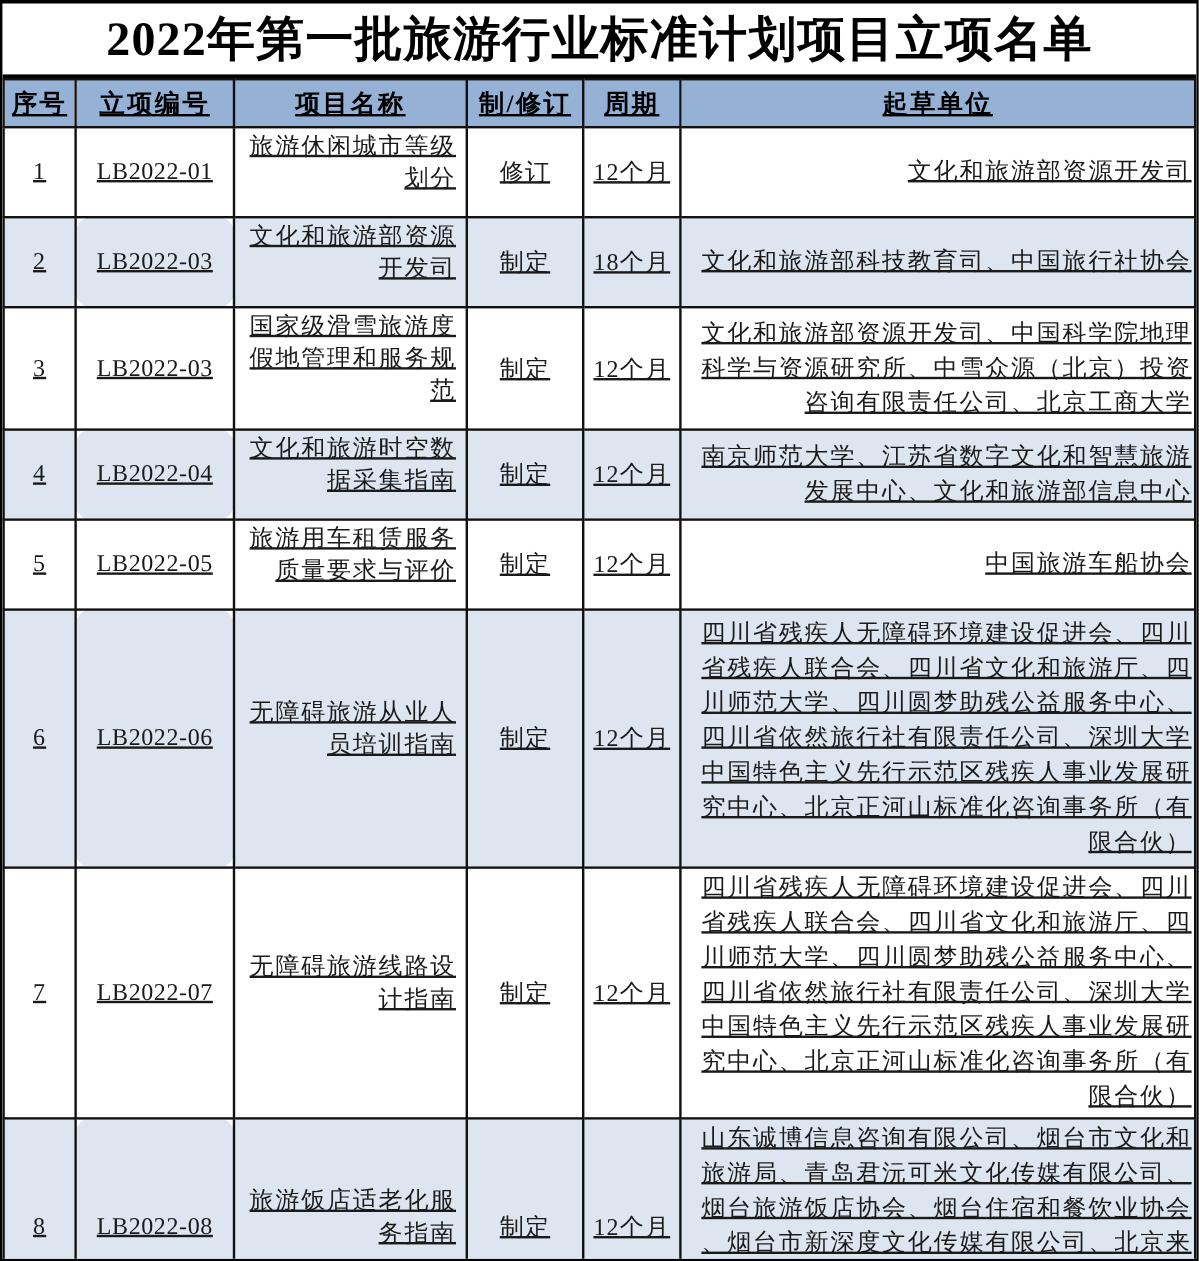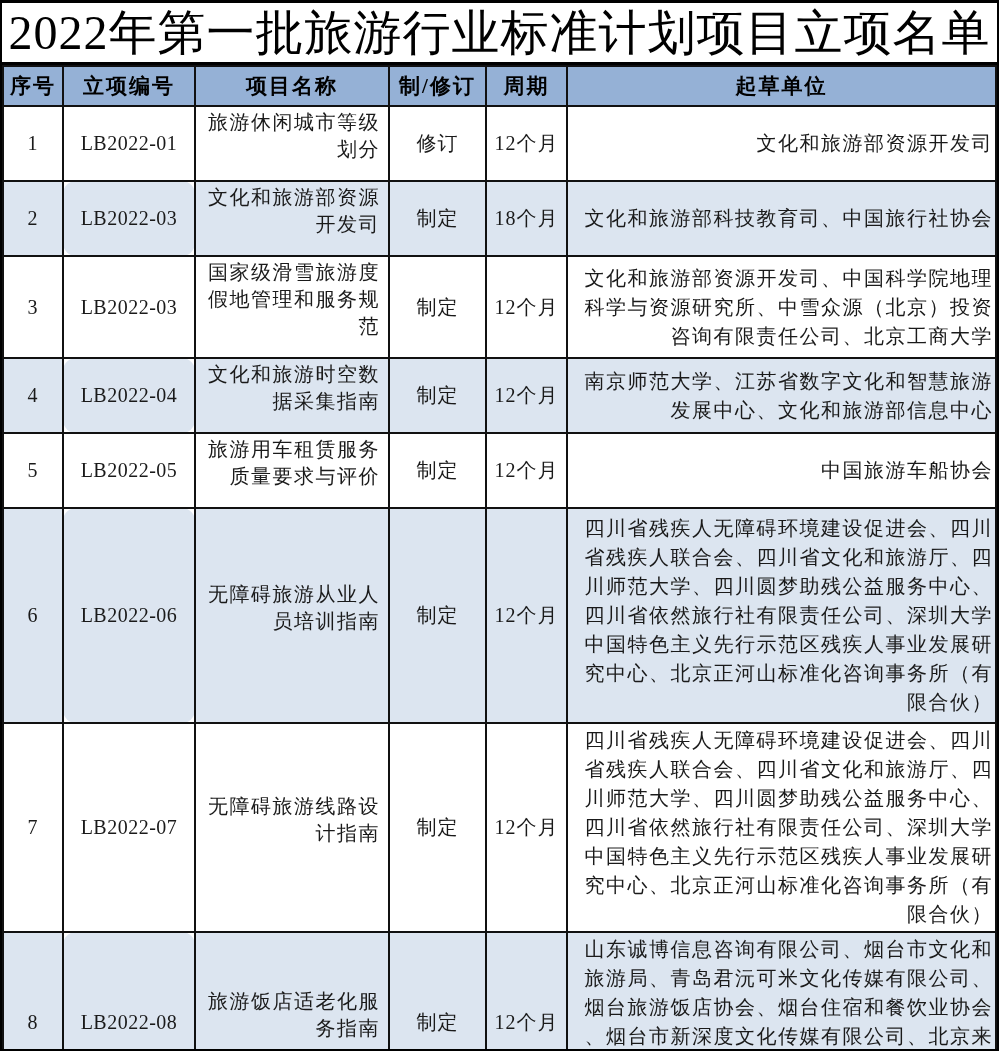--- a/index.html
+++ b/index.html
@@ -17,37 +17,38 @@
     border-top-width: 3px;
     background: #fff;
     overflow: hidden;
   }
   .title {
     height: 59px;
     border-bottom: 3px solid #000;
     display: flex;
     align-items: center;
     justify-content: center;
-    font-size: 48px;
-    font-weight: normal;
+    font-size: 40px;
+    font-weight: bold;
     letter-spacing: 1px;
     color: #000;
     white-space: nowrap;
   }
   table.std-table {
     width: 100%;
     border-collapse: collapse;
     table-layout: fixed;
   }
   .std-table th, .std-table td {
     border: 2px solid #111;
     font-size: 20px;
     vertical-align: middle;
     box-sizing: border-box;
     overflow: hidden;
+    text-decoration: underline;
   }
   .std-table thead tr { height: 40px; }
   .std-table th {
     background: #95b1d6;
     color: #000;
     font-weight: bold;
     font-size: 21px;
     letter-spacing: 2px;
     text-align: center;
     padding: 2px;

